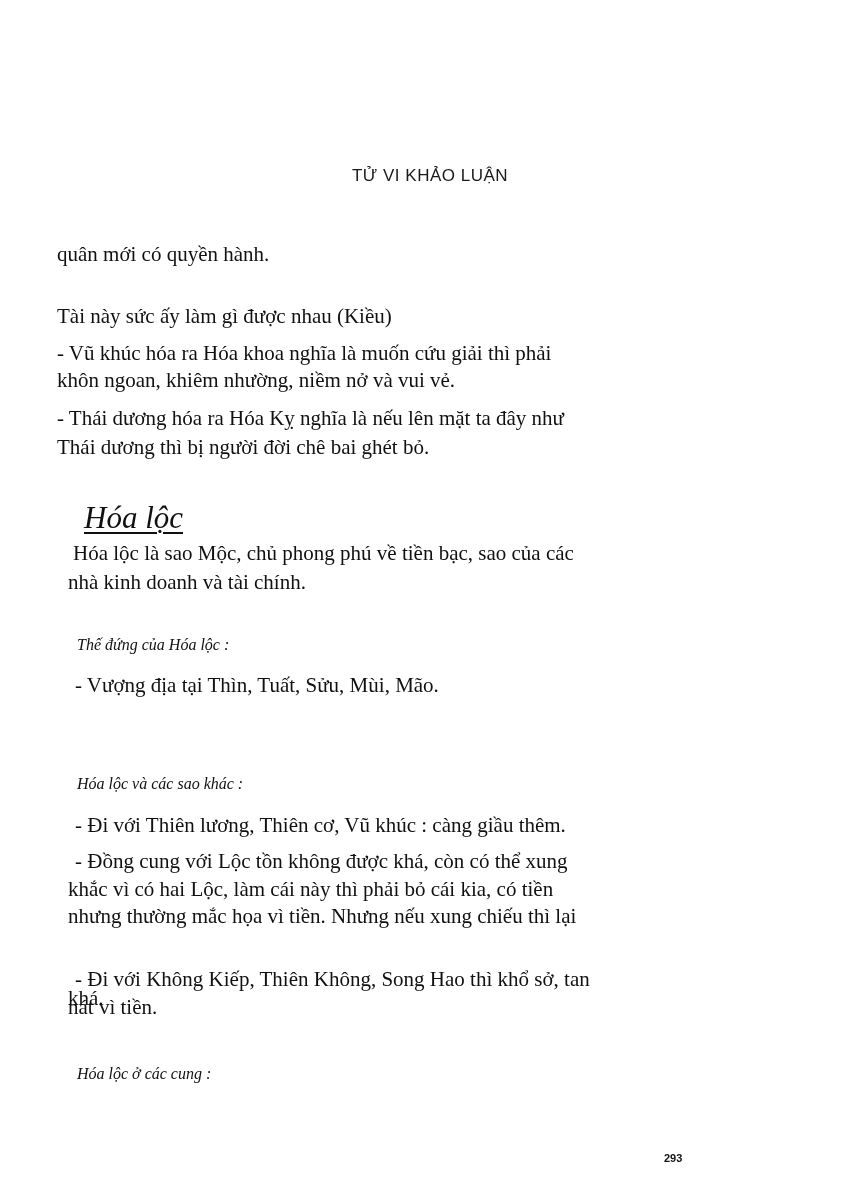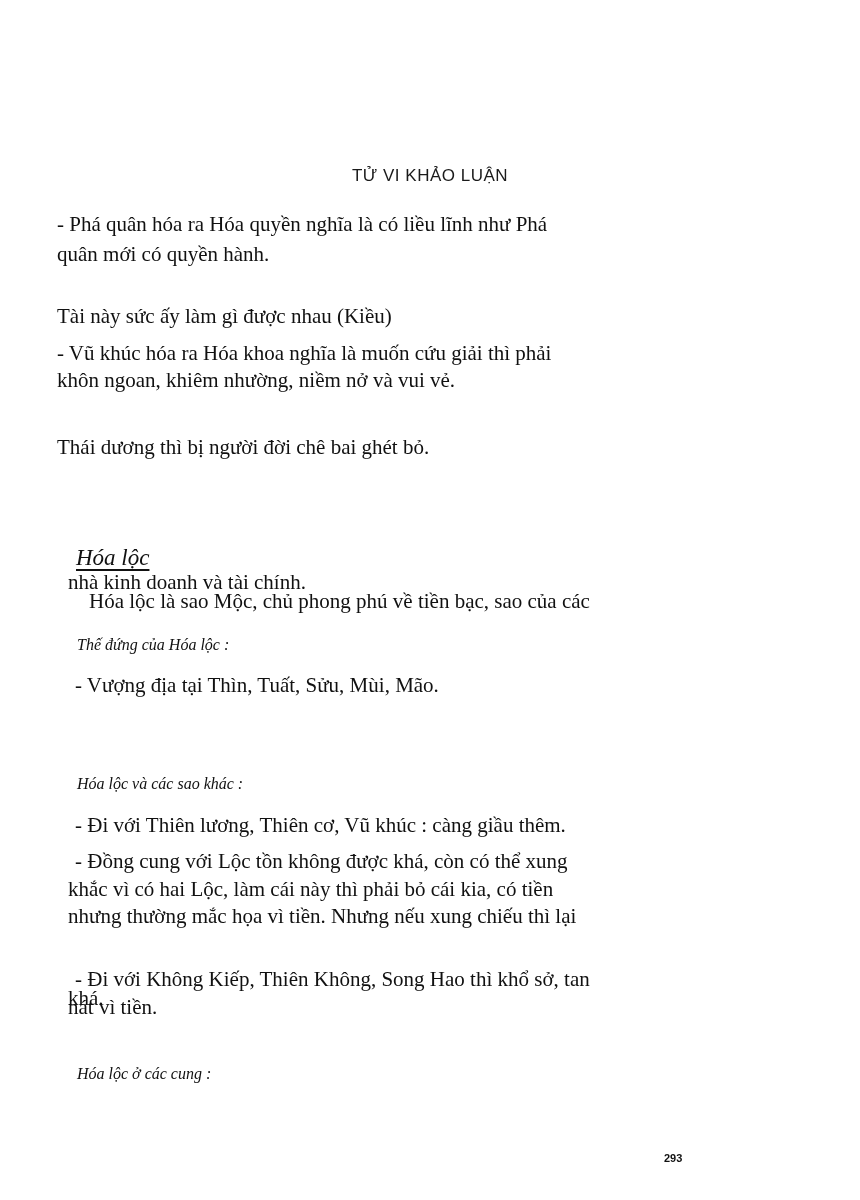--- a/index.html
+++ b/index.html
@@ -33,29 +33,28 @@
     }
     .line {
       position: absolute;
       left: 57px;
       font-size: 21px;
       white-space: nowrap;
       line-height: 1;
     }
     .heading {
       position: absolute;
-      left: 76px;
+      left: 84px;
       font-style: italic;
-      font-size: 23px;
+      font-size: 31px;
       text-decoration: underline;
       text-underline-offset: 4px;
       text-decoration-thickness: 1.5px;
       white-space: nowrap;
       line-height: 1;
-      margin-top: 44px;
     }
     .subheading {
       position: absolute;
       left: 77px;
       font-style: italic;
       font-size: 16px;
       white-space: nowrap;
       line-height: 1;
     }
     .page-number {
@@ -68,29 +67,29 @@
       line-height: 1;
     }
   </style>
 </head>
 <body>
 
 <div class="page">
 
   <div class="running-header">TỬ VI KHẢO LUẬN</div>
 
-  <div class="line" style="top:214px;">- Phá quân hóa ra Hóa quyền nghĩa là có liều lĩnh như Phá</div>
   <div class="line" style="top:244px;">quân mới có quyền hành.</div>
   <div class="line" style="top:306px;">Tài này sức ấy làm gì được nhau (Kiều)</div>
   <div class="line" style="top:343px;">- Vũ khúc hóa ra Hóa khoa nghĩa là muốn cứu giải thì phải</div>
   <div class="line" style="top:370px;">khôn ngoan, khiêm nhường, niềm nở và vui vẻ.</div>
+  <div class="line" style="top:408px;">- Thái dương hóa ra Hóa Kỵ nghĩa là nếu lên mặt ta đây như</div>
   <div class="line" style="top:437px;">Thái dương thì bị người đời chê bai ghét bỏ.</div>
 
   <div class="heading" style="top:502px;">Hóa lộc</div>
-  <div class="line" style="top:543px; left:89px;margin-top:48px;">Hóa lộc là sao Mộc, chủ phong phú về tiền bạc, sao của các</div>
+  <div class="line" style="top:543px; left:73px;">Hóa lộc là sao Mộc, chủ phong phú về tiền bạc, sao của các</div>
   <div class="line" style="top:572px; left:68px;">nhà kinh doanh và tài chính.</div>
 
   <div class="subheading" style="top:637px;">Thế đứng của Hóa lộc :</div>
   <div class="line" style="top:675px; left:75px;">- Vượng địa tại Thìn, Tuất, Sửu, Mùi, Mão.</div>
 
   <div class="subheading" style="top:776px;">Hóa lộc và  các sao khác :</div>
   <div class="line" style="top:815px; left:75px;">- Đi với Thiên lương, Thiên cơ, Vũ khúc : càng giầu thêm.</div>
   <div class="line" style="top:851px; left:75px;">- Đồng cung với Lộc tồn không được khá, còn có thể xung</div>
   <div class="line" style="top:879px; left:68px;">khắc vì có hai Lộc, làm cái này thì phải bỏ cái kia, có tiền</div>
   <div class="line" style="top:906px; left:68px;">nhưng thường mắc họa vì tiền. Nhưng nếu xung chiếu thì lại</div>

